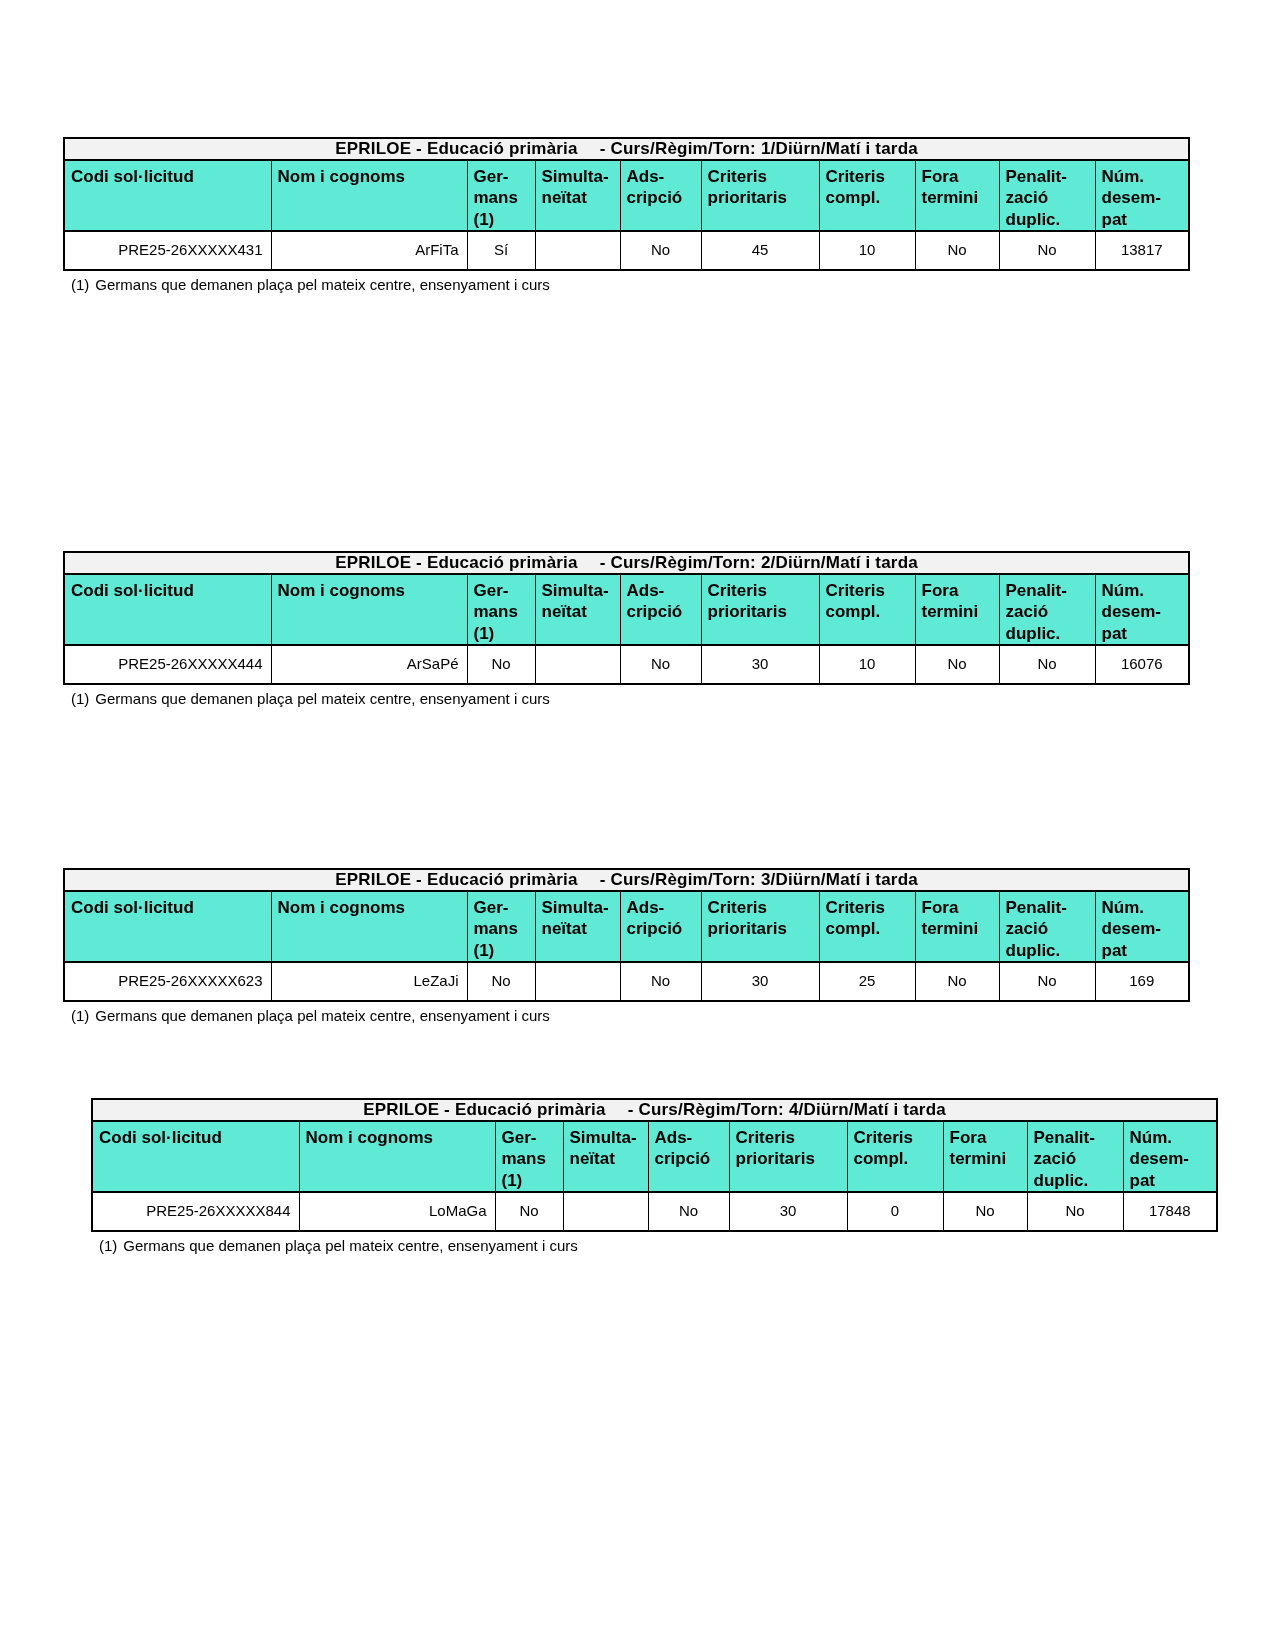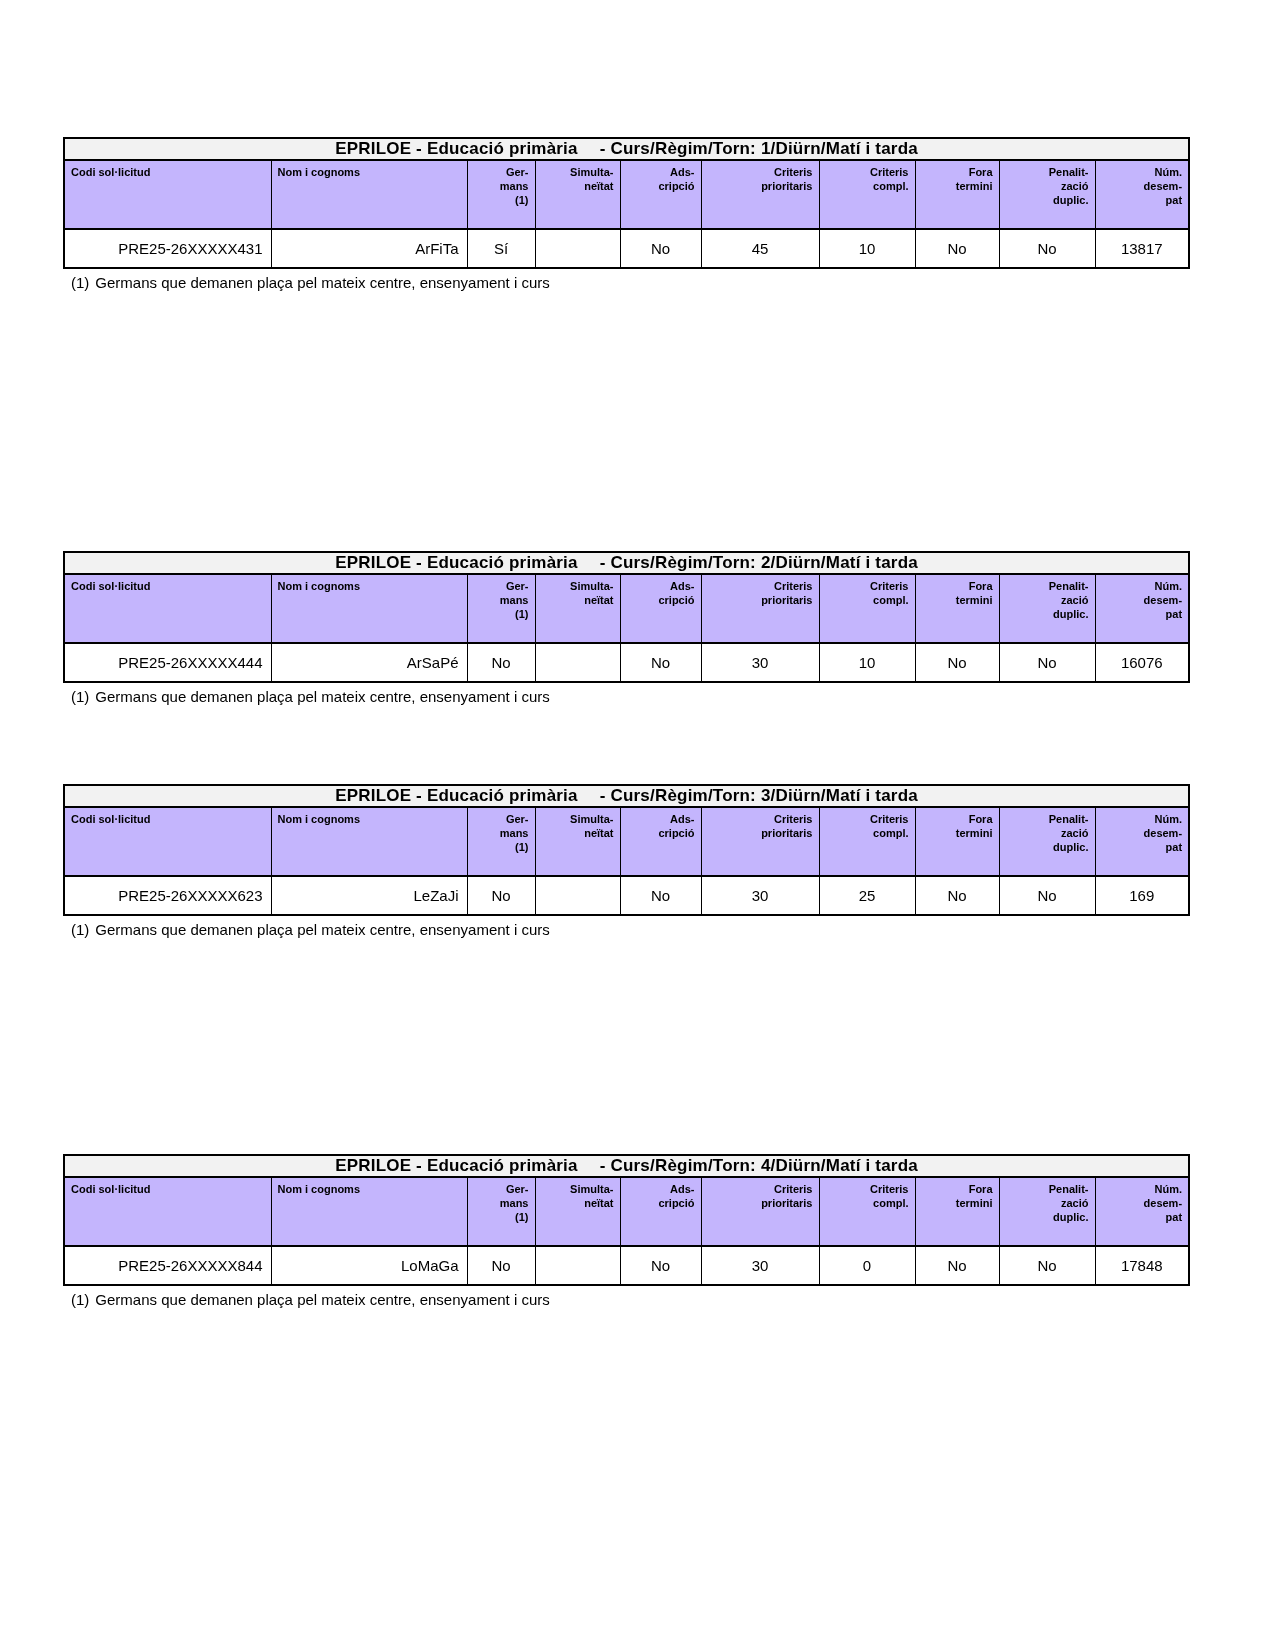--- a/index.html
+++ b/index.html
@@ -44,34 +44,34 @@
     background: #f2f2f2;
     padding: 5px 0 6px 0;
     letter-spacing: 0.2px;
     border-bottom: 2px solid #000000 !important;
   }
   .title-cell .sep {
     display: inline-block;
     width: 22px;
   }
   thead.cols th {
-    background: #c4b5fd;
+    background: #5eead4;
     font-weight: bold;
-    font-size: 11px;
+    font-size: 17px;
     height: 62px;
     vertical-align: top;
     padding: 5px 6px 0 6px;
     line-height: 1.25;
     border-bottom: 2px solid #000000 !important;
   }
   thead.cols th.left {
     text-align: left;
   }
   thead.cols th.center {
-    text-align: right;
+    text-align: left;
   }
   tbody.rows td {
     font-size: 15px;
     height: 37px;
     vertical-align: middle;
     padding: 0 8px;
     line-height: 1.2;
   }
   tbody.rows td.left {
     text-align: right;
@@ -198,21 +198,21 @@
             <td class="center">30</td>
             <td class="center">10</td>
             <td class="center">No</td>
             <td class="center">No</td>
             <td class="center">16076</td>
           </tr>
         </tbody>
       </table>
       <div class="footnote"><span class="num">(1)</span><span>Germans que demanen plaça pel mateix centre, ensenyament i curs</span></div>
     </div>
-  <div class="block" id="block-2" style="top:784px;">
+  <div class="block" id="block-2" style="top:868px;">
       <table class="listing">
         <colgroup>
           <col class="c0">
           <col class="c1">
           <col class="c2">
           <col class="c3">
           <col class="c4">
           <col class="c5">
           <col class="c6">
           <col class="c7">
@@ -248,21 +248,21 @@
             <td class="center">30</td>
             <td class="center">25</td>
             <td class="center">No</td>
             <td class="center">No</td>
             <td class="center">169</td>
           </tr>
         </tbody>
       </table>
       <div class="footnote"><span class="num">(1)</span><span>Germans que demanen plaça pel mateix centre, ensenyament i curs</span></div>
     </div>
-  <div class="block" id="block-3" style="top:1154px;">
+  <div class="block" id="block-3" style="top:1098px;margin-left:28px;">
       <table class="listing">
         <colgroup>
           <col class="c0">
           <col class="c1">
           <col class="c2">
           <col class="c3">
           <col class="c4">
           <col class="c5">
           <col class="c6">
           <col class="c7">

